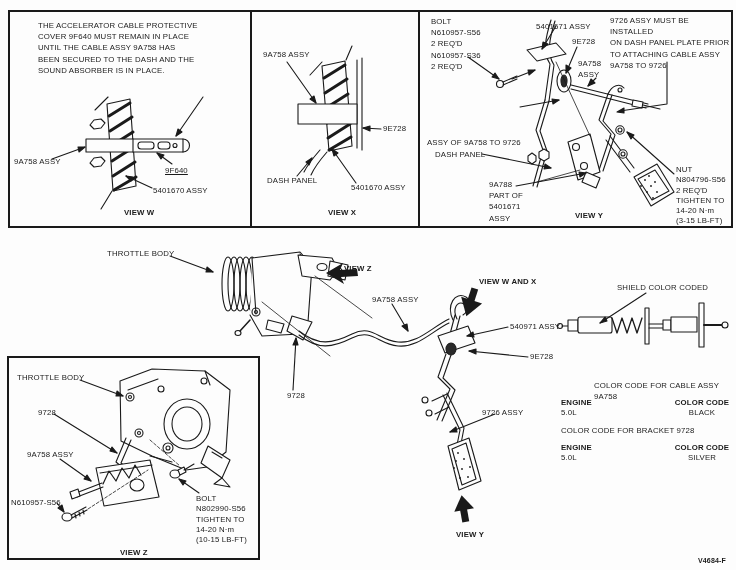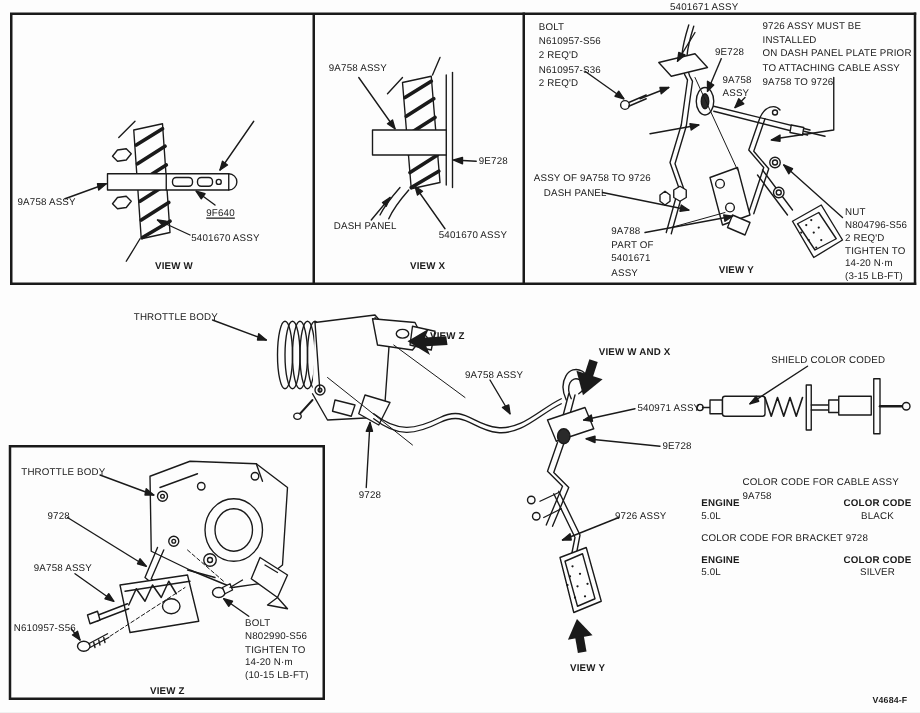--- a/index.html
+++ b/index.html
@@ -298,37 +298,42 @@
         <line x1="60" y1="459" x2="91" y2="481"></line>
           <polygon points="91,481 84,479 87,475" fill="#1a1a1a"></polygon>
         <line x1="57" y1="503" x2="64" y2="512"></line>
           <polygon points="64,512 58,508 62,505" fill="#1a1a1a"></polygon>
         <line x1="199" y1="493" x2="179" y2="479"></line>
           <polygon points="179,479 186,481 183,485" fill="#1a1a1a"></polygon>
       </g>
     </g>
   </svg>
 
+  <span class="lbl lh11" style="left:38px;top:20px;">THE ACCELERATOR CABLE PROTECTIVE
+COVER 9F640 MUST REMAIN IN PLACE
+UNTIL THE CABLE ASSY 9A758 HAS
+BEEN SECURED TO THE DASH AND THE
+SOUND ABSORBER IS IN PLACE.</span>
   <span class="lbl" style="left:14px;top:157px;">9A758 ASSY</span>
   <span class="lbl" style="left:165px;top:166px;text-decoration:underline;">9F640</span>
   <span class="lbl" style="left:153px;top:186px;">5401670 ASSY</span>
   <span class="lbl b" style="left:124px;top:208px;">VIEW W</span>
 
   <span class="lbl" style="left:263px;top:50px;">9A758 ASSY</span>
   <span class="lbl" style="left:383px;top:124px;">9E728</span>
   <span class="lbl" style="left:267px;top:176px;">DASH PANEL</span>
   <span class="lbl" style="left:351px;top:183px;">5401670 ASSY</span>
   <span class="lbl b" style="left:328px;top:208px;">VIEW X</span>
 
   <span class="lbl lh11" style="left:431px;top:16px;">BOLT
 N610957-S56
 2 REQ'D
 N610957-S36
 2 REQ'D</span>
-  <span class="lbl" style="left:536px;top:1px;">5401671 ASSY</span>
+  <span class="lbl" style="left:536px;top:22px;">5401671 ASSY</span>
   <span class="lbl" style="left:572px;top:37px;">9E728</span>
   <span class="lbl lh11" style="left:610px;top:15px;">9726 ASSY MUST BE
 INSTALLED
 ON DASH PANEL PLATE PRIOR
 TO ATTACHING CABLE ASSY
 9A758 TO 9726</span>
   <span class="lbl lh11" style="left:578px;top:58px;">9A758
 ASSY</span>
   <span class="lbl" style="left:427px;top:103px;margin-top:35px;">ASSY OF 9A758 TO 9726</span>
   <span class="lbl" style="left:435px;top:150px;">DASH PANEL</span>
@@ -344,21 +349,21 @@
 (3-15 LB-FT)</span>
   <span class="lbl b" style="left:575px;top:211px;">VIEW Y</span>
 
   <span class="lbl" style="left:107px;top:249px;">THROTTLE BODY</span>
   <span class="lbl b" style="left:344px;top:264px;">VIEW Z</span>
   <span class="lbl" style="left:372px;top:295px;">9A758 ASSY</span>
   <span class="lbl b" style="left:479px;top:277px;">VIEW W AND X</span>
   <span class="lbl" style="left:510px;top:322px;">540971 ASSY</span>
   <span class="lbl" style="left:530px;top:352px;">9E728</span>
   <span class="lbl" style="left:287px;top:391px;">9728</span>
-  <span class="lbl" style="left:492px;top:408px;text-align:center;">9726 ASSY</span>
+  <span class="lbl" style="left:482px;top:408px;text-align:center;">9726 ASSY</span>
   <span class="lbl b" style="left:456px;top:530px;">VIEW Y</span>
   <span class="lbl" style="left:617px;top:283px;">SHIELD COLOR CODED</span>
 
   <span class="lbl" style="left:574px;top:381px;margin-left:20px;">COLOR CODE FOR CABLE ASSY 9A758</span>
   <span class="lbl b" style="left:561px;top:398px;">ENGINE</span>
   <span class="lbl b ctr" style="left:672px;top:398px;width:60px;">COLOR CODE</span>
   <span class="lbl" style="left:561px;top:408px;">5.0L</span>
   <span class="lbl ctr" style="left:672px;top:408px;width:60px;">BLACK</span>
   <span class="lbl" style="left:561px;top:426px;">COLOR CODE FOR BRACKET 9728</span>
   <span class="lbl b" style="left:561px;top:443px;">ENGINE</span>

